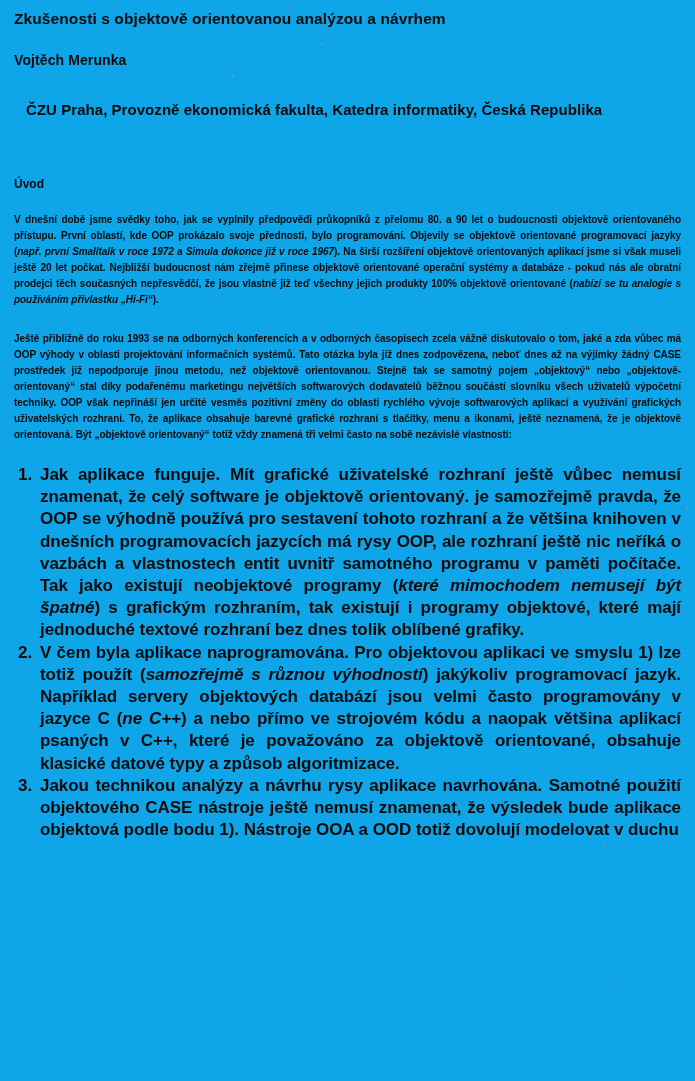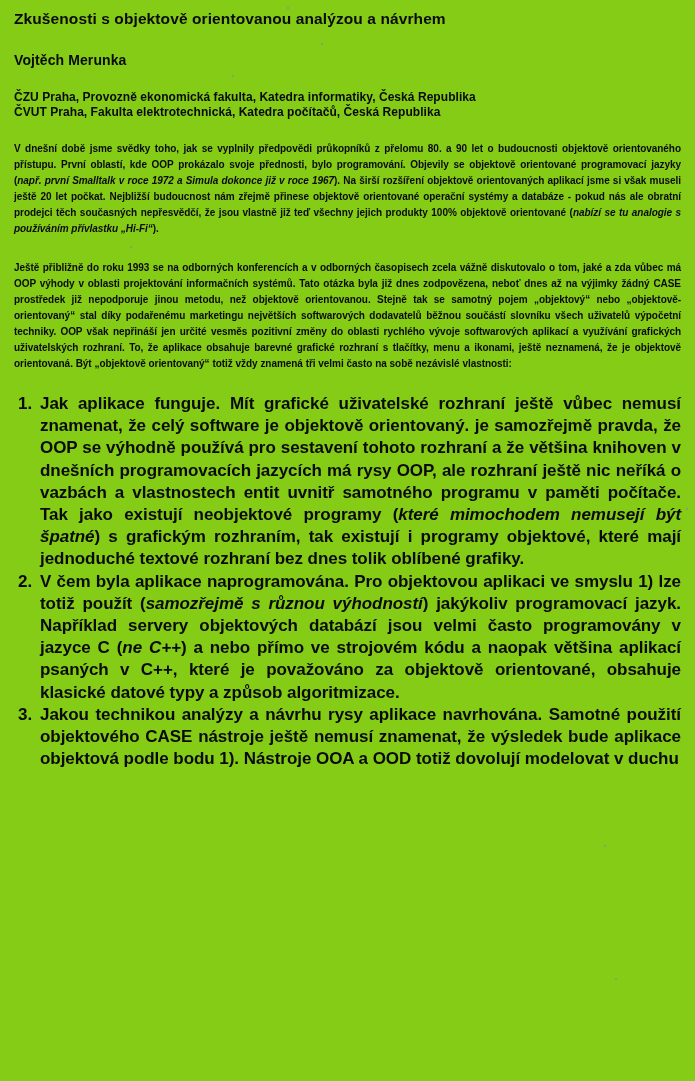--- a/index.html
+++ b/index.html
@@ -6,21 +6,21 @@
   html, body {
     margin: 0;
     padding: 0;
     background: #ffffff;
   }
 
   .page {
     position: relative;
     width: 695px;
     height: 1081px;
-    background: #84cc16;
+    background: #0ea5e9;
     overflow: hidden;
     font-family: "Liberation Sans", "DejaVu Sans", sans-serif;
     color: #0a0a0a;
     -webkit-font-smoothing: none;
   }
 
   .content {
     position: absolute;
     left: 14px;
     top: 0;
@@ -44,25 +44,25 @@
     letter-spacing: 0.1px;
     margin: 0;
     padding-top: 25px;
   }
 
   
   .affiliations {
     padding-top: 22px;
   }
   .affiliation-line {
-    font-size: 12px;
+    font-size: 15px;
     font-weight: bold;
     letter-spacing: 0.05px;
     line-height: 15px;
-    margin: 0;
+    margin: 12px;
     white-space: nowrap;
   }
 
   
   .section-heading {
     font-size: 12px;
     font-weight: bold;
     margin: 0;
     padding-top: 48px;
   }
@@ -149,23 +149,23 @@
   <div class="speckle" style="left:615px; top:978px; width:2px; height:2px;"></div>
 
   <div class="content">
 
     <h1 class="doc-title">Zkušenosti s objektově orientovanou analýzou a návrhem</h1>
 
     <p class="doc-author">Vojtěch Merunka</p>
 
     <div class="affiliations">
       <p class="affiliation-line">ČZU Praha, Provozně ekonomická fakulta, Katedra informatiky, Česká Republika</p>
-      <p class="affiliation-line">ČVUT Praha, Fakulta elektrotechnická, Katedra počítačů, Česká Republika</p>
     </div>
 
+    <h2 class="section-heading">Úvod</h2>
 
     <div class="body-block">
       <p class="para"><span>V dnešní době jsme svědky toho, jak se vyplnily předpovědi průkopníků z přelomu 80. a 90 let o budoucnosti objektově orientovaného přístupu. První oblastí, kde OOP prokázalo svoje přednosti, bylo programování. Objevily se objektově orientované programovací jazyky (</span><span class="it">např. první Smalltalk v roce 1972 a Simula dokonce již v roce 1967</span><span>). Na širší rozšíření objektově orientovaných aplikací jsme si však museli ještě 20 let počkat. Nejbližší budoucnost nám zřejmě přinese objektově orientované operační systémy a databáze - pokud nás ale obratní prodejci těch současných nepřesvědčí, že jsou vlastně již teď všechny jejich produkty 100% objektově orientované (</span><span class="it">nabízí se tu analogie s používáním přívlastku „Hi-Fi“</span><span>).</span></p>
       <p class="para"><span>Ještě přibližně do roku 1993 se na odborných konferencích a v odborných časopisech zcela vážně diskutovalo o tom, jaké a zda vůbec má OOP výhody v oblasti projektování informačních systémů. Tato otázka byla již dnes zodpovězena, neboť dnes až na výjimky žádný CASE prostředek již nepodporuje jinou metodu, než objektově orientovanou. Stejně tak se samotný pojem „objektový“ nebo „objektově-orientovaný“ stal díky podařenému marketingu největších softwarových dodavatelů běžnou součástí slovníku všech uživatelů výpočetní techniky. OOP však nepřináší jen určité vesměs pozitivní změny do oblasti rychlého vývoje softwarových aplikací a využívání grafických uživatelských rozhraní. To, že aplikace obsahuje barevné grafické rozhraní s tlačítky, menu a ikonami, ještě neznamená, že je objektově orientovaná. Být „objektově orientovaný“ totiž vždy znamená tři velmi často na sobě nezávislé vlastnosti:</span></p>
     </div>
 
     <div class="list-wrap">
       <ol class="numbered">
         <li><span class="lead">Jak aplikace funguje</span><span>. Mít grafické uživatelské rozhraní ještě vůbec nemusí znamenat, že celý software je objektově orientovaný. je samozřejmě pravda, že OOP se výhodně používá pro sestavení tohoto rozhraní a že většina knihoven v dnešních programovacích jazycích má rysy OOP, ale rozhraní ještě nic neříká o vazbách a vlastnostech entit uvnitř samotného programu v paměti počítače. Tak jako existují neobjektové programy (</span><span class="it">které mimochodem nemusejí být špatné</span><span>) s grafickým rozhraním, tak existují i programy objektové, které mají jednoduché textové rozhraní bez dnes tolik oblíbené grafiky.</span></li>
         <li><span class="lead">V čem byla aplikace naprogramována</span><span>. Pro objektovou aplikaci ve smyslu 1) lze totiž použít (</span><span class="it">samozřejmě s různou výhodností</span><span>) jakýkoliv programovací jazyk. Například servery objektových databází jsou velmi často programovány v jazyce C (</span><span class="it">ne C++</span><span>) a nebo přímo ve strojovém kódu a naopak většina aplikací psaných v C++, které je považováno za objektově orientované, obsahuje klasické datové typy a způsob algoritmizace.</span></li>

